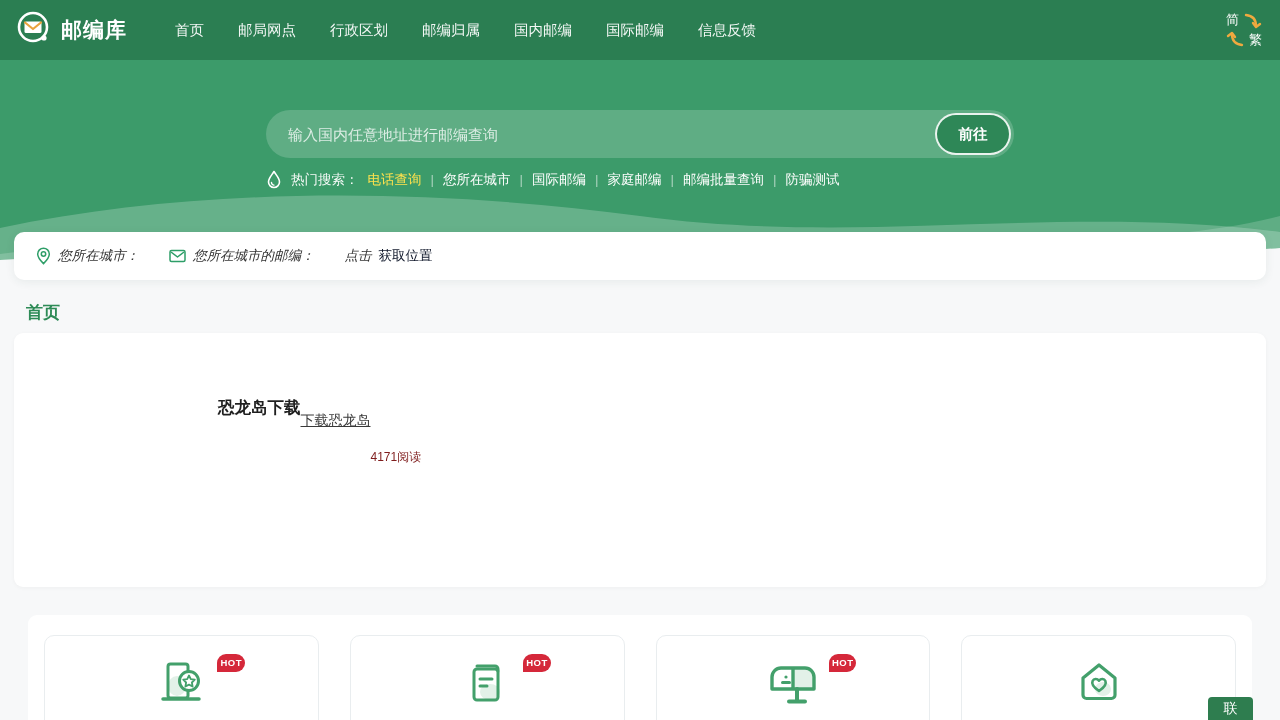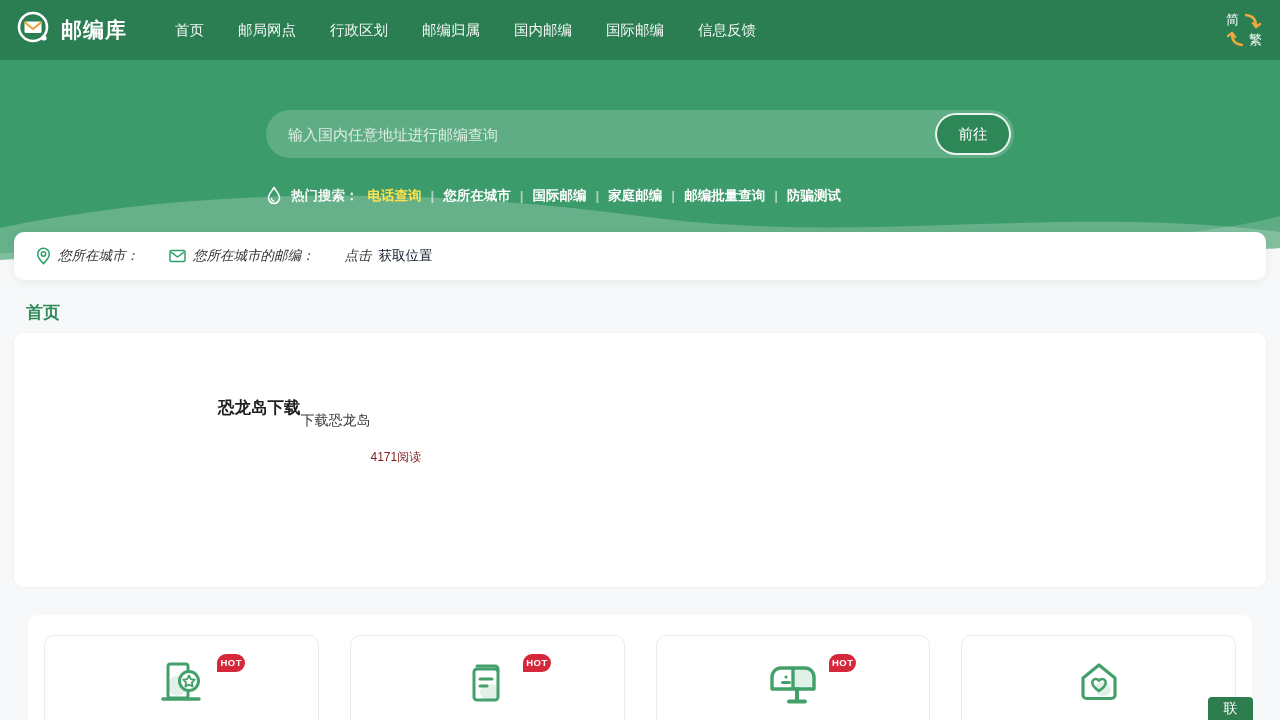--- a/index.html
+++ b/index.html
@@ -35,22 +35,23 @@
     padding:0 100px 0 22px; font-size:15px; color:#fff; height:100%;
     font-family:"Liberation Sans","DejaVu Sans",sans-serif;
   }
   .search-input::placeholder { color:rgba(255,255,255,0.78); }
   .go-button {
     position:absolute; right:3px; top:3px; bottom:3px; width:76px;
     border-radius:21px; background:#2e8757; border:2px solid rgba(255,255,255,0.9);
     color:#fff; font-size:14.5px; cursor:pointer; display:flex;
     align-items:center; justify-content:center;
     font-family:"Liberation Sans","DejaVu Sans",sans-serif;
-  }
-  .hot-row { margin-top:28px; display:flex; align-items:center; gap:9px; color:#fff; font-size:13.5px;font-weight:bold; }
+    font-weight:bold;
+  }
+  .hot-row { margin-top:12px; display:flex; align-items:center; gap:9px; color:#fff; font-size:13.5px; }
   .hot-label { color:#f5faf7; }
   .hot-link { cursor:pointer; color:#fdfefd; }
   .hot-link.highlight { color:#ffe24d; }
   .hot-sep { color:rgba(255,255,255,0.55); }
   .wave { position:absolute; bottom:0; left:0; width:100%; height:72px; z-index:1; }
 
   
   .location-bar {
     margin:-30px 14px 0 14px; background:#fff; border-radius:10px;
     box-shadow:0 2px 10px rgba(40,80,60,0.08); position:relative; z-index:4;
@@ -64,21 +65,21 @@
   
   .content { padding:0 14px; }
   .section-title { color:#2e8b57; font-size:17px; font-weight:bold; margin:21px 0 9px 12px; }
   .article-card {
     background:#fff; border-radius:9px; box-shadow:0 1px 4px rgba(0,0,0,0.04);
     padding:24px; height:254px; display:flex; cursor:pointer;
   }
   .article-thumb { width:164px; height:200px; border-radius:6px; background:#fff; flex:0 0 164px; }
   .article-text { padding:40px 0 0 16px; display:flex; flex-direction:row; }
   .article-title { font-size:16.5px; font-weight:bold; color:#1f1f1f; }
-  .article-desc { font-size:14px; color:#3a3a3a; margin-top:15px; }
+  .article-desc { font-size:14px; color:#3a3a3a; margin-top:15px;text-decoration:underline; }
   .article-views { font-size:12px; color:#7f1d1d; margin-top:52px; }
 
   
   .quick-panel {
     margin:28px 14px 0 14px; background:#fff; border-radius:9px;
     padding:20px 16px; display:grid; grid-template-columns:repeat(4,1fr); gap:31px;
   }
   .quick-card {
     border:1px solid #e9edef; border-radius:10px; background:#fff;
     text-align:center; padding-top:20px; height:150px; cursor:pointer; position:relative;

